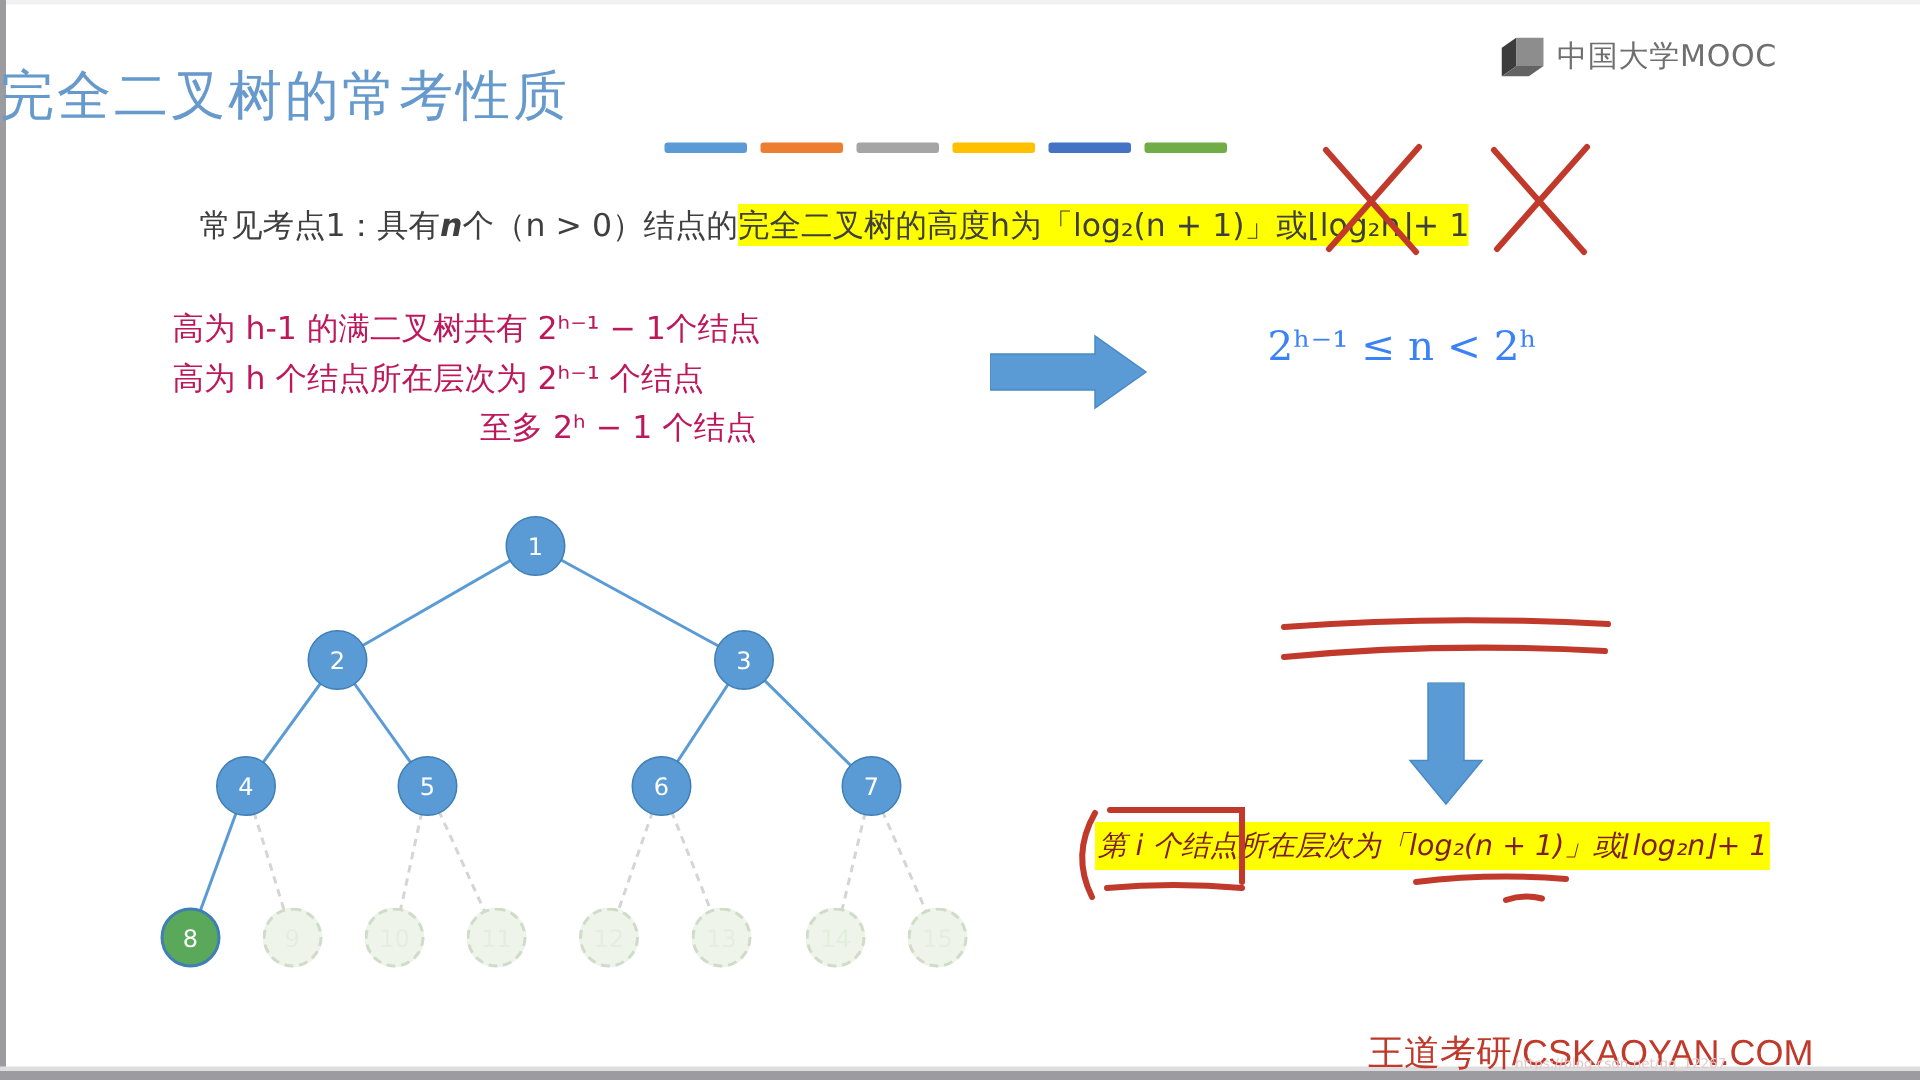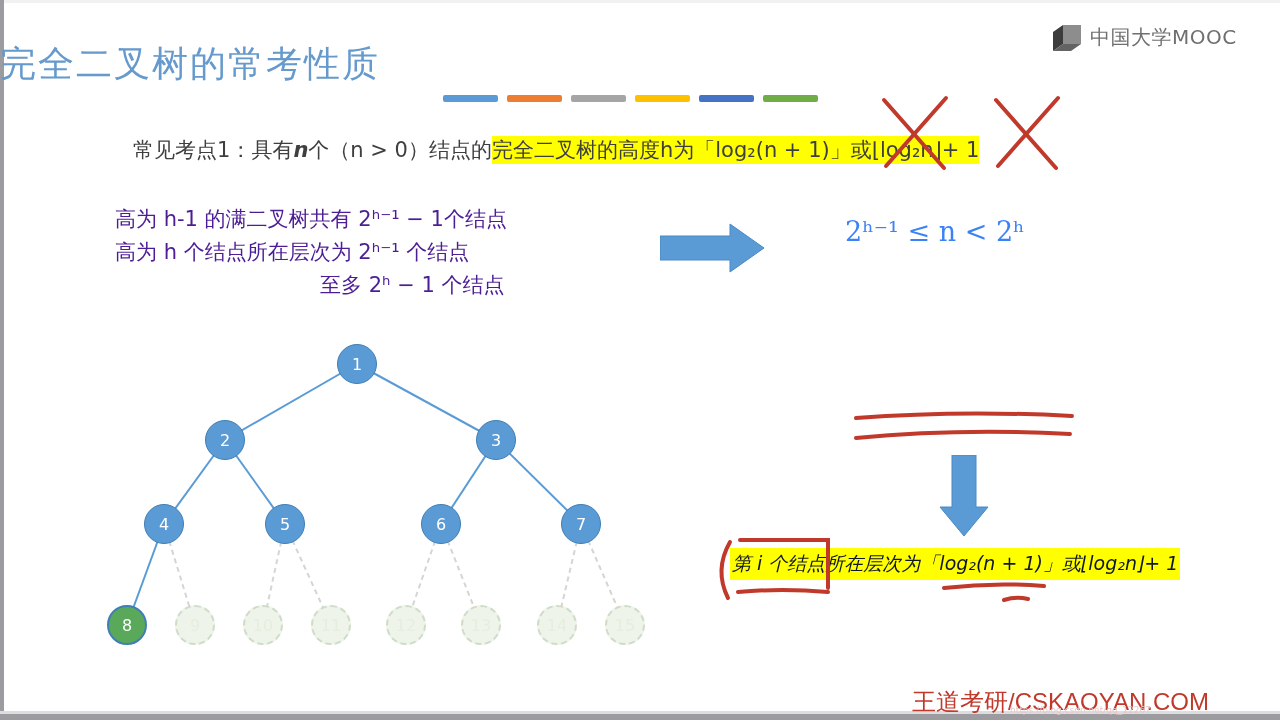--- a/index.html
+++ b/index.html
@@ -9,59 +9,59 @@
     font-family:"Liberation Sans","DejaVu Sans",sans-serif;
   }
   .slide{position:absolute;inset:0;background:#ffffff;}
   
   .edge-left{position:absolute;left:0;top:0;width:4px;height:720px;background:#9b9ba0;}
   .edge-top{position:absolute;left:0;top:0;width:1280px;height:3px;background:#f1f1f2;}
   .edge-bottom{position:absolute;left:0;bottom:0;width:1280px;height:6px;background:#9b9ba0;}
   .edge-bottom-light{position:absolute;left:0;bottom:6px;width:1280px;height:3px;background:#dddde0;}
 
   
-  .logo{position:absolute;left:1053px;top:24px;display:flex;align-items:center;gap:7px;}
+  .logo{position:absolute;left:1001px;top:24px;display:flex;align-items:center;gap:7px;}
   .logo-mark{width:30px;height:26px;position:relative;}
   .logo-text{font-size:20px;color:#6f6f6f;letter-spacing:.5px;
     font-family:"DejaVu Sans","Liberation Sans",sans-serif;white-space:nowrap;}
 
   
   .title{position:absolute;left:0;top:40px;width:1280px;text-align:left;
     font-size:36px;color:#6699cc;letter-spacing:2px;
     font-family:"DejaVu Sans","Liberation Sans",sans-serif;}
   .bars{position:absolute;left:443px;top:95px;display:flex;gap:9px;}
   .bar{width:55px;height:7px;border-radius:2px;}
 
   
   .qline{position:absolute;left:133px;top:133px;font-size:21px;color:#3f3f3f;
     white-space:nowrap;line-height:34px;
     font-family:"DejaVu Sans","Liberation Sans",sans-serif;}
   .hl{background:#ffff00;padding:2px 0;}
   .mono-n{font-style:italic;font-weight:bold;}
 
   
-  .stmts{position:absolute;left:115px;top:203px;font-size:21px;color:#4c1d95;
+  .stmts{position:absolute;left:115px;top:203px;font-size:21px;color:#be185d;
     line-height:33px;white-space:nowrap;
     font-family:"DejaVu Sans","Liberation Sans",sans-serif;}
   .stmts .indent{display:inline-block;width:205px;}
 
   
   .arrow-right{position:absolute;left:660px;top:222px;}
   .arrow-down{position:absolute;left:938px;top:455px;}
 
   
   .f1{position:absolute;left:845px;top:216px;font-size:27px;color:#3b82f6;
     font-family:"DejaVu Serif","Liberation Serif",serif;white-space:nowrap;}
   .f2{position:absolute;left:830px;top:292px;font-size:27px;color:#1c1c1c;
     font-family:"DejaVu Serif","Liberation Serif",serif;white-space:nowrap;}
   .f3{position:absolute;left:848px;top:368px;font-size:28px;color:#1c1c1c;
     font-family:"DejaVu Serif","Liberation Serif",serif;white-space:nowrap;}
 
   
-  .concl{position:absolute;left:730px;top:548px;font-size:19px;color:#0f172a;
+  .concl{position:absolute;left:730px;top:548px;font-size:19px;color:#7f1d1d;
     white-space:nowrap;background:#ffff00;padding:3px 2px;
     font-family:"DejaVu Sans","Liberation Sans",sans-serif;font-style:italic;}
 
   
   .ink{position:absolute;left:0;top:0;width:1280px;height:720px;pointer-events:none;}
 
   
   .tree{position:absolute;left:90px;top:330px;width:600px;height:330px;}
   .node{position:absolute;width:40px;height:40px;border-radius:50%;
     display:flex;align-items:center;justify-content:center;

